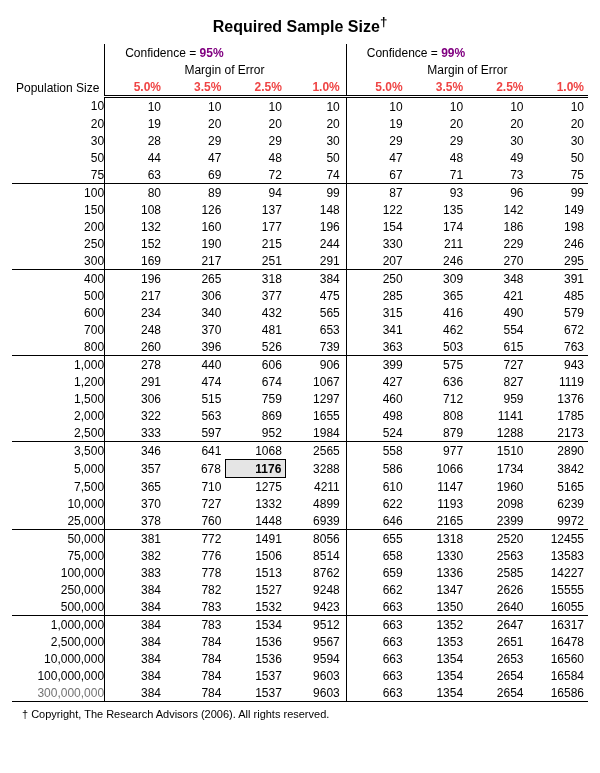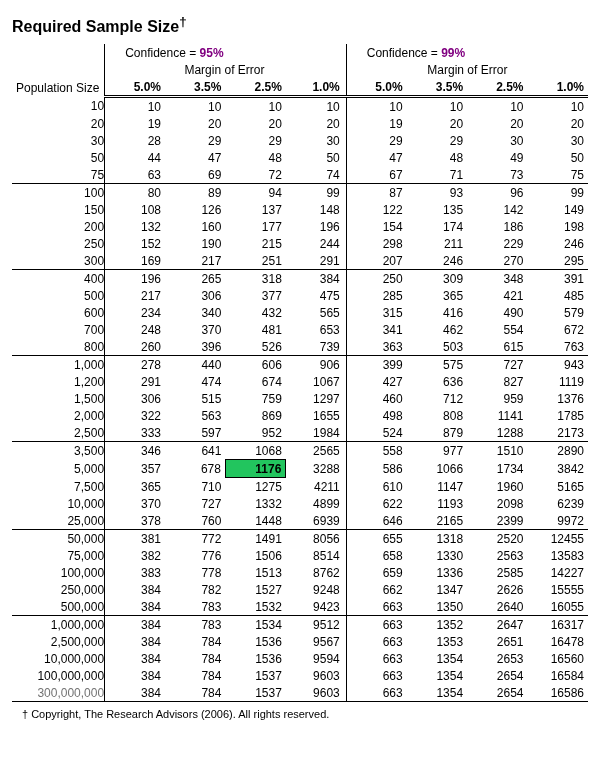--- a/index.html
+++ b/index.html
@@ -5,20 +5,21 @@
   body {
     margin: 0;
     padding: 10px 12px;
     font-family: Arial, Helvetica, sans-serif;
     font-size: 12px;
     color: #000;
     background: #fff;
     width: 576px;
   }
   .title {
+    text-align: center;
     font-weight: bold;
     font-size: 16px;
     margin: 4px 0 8px 0;
   }
   table {
     border-collapse: collapse;
     width: 100%;
   }
   td, th {
     padding: 1.5px 4px;
@@ -38,39 +39,39 @@
   .margin-label {
     text-align: center !important;
     font-weight: normal;
   }
   .popsize-label {
     text-align: left !important;
     vertical-align: bottom;
     font-weight: normal;
   }
   .moe-cell {
-    color: #000000;
+    color: #ef4444;
     font-weight: bold;
     text-align: right;
     border-bottom: 3px double #000;
   }
   .pcol {
     text-align: right;
     border-right: 1px solid #000;
     padding-right: 0;
   }
   .sep1 td, .sep1 th {
     border-top: 1px solid #000;
   }
   .vsep {
     border-right: 1px solid #000;
     padding-right: 6px;
   }
   .highlight {
-    background: #22c55e;
+    background: #e5e5e5;
     border: 1px solid #000;
     font-weight: bold;
   }
   .lastpop {
     color: #737373;
   }
   .footer {
     font-size: 11px;
     margin-top: 6px;
     padding-left: 10px;
@@ -213,21 +214,21 @@
         <td>174</td>
         <td>186</td>
         <td>198</td>
       </tr>
       <tr>
         <td class="pcol">250</td>
         <td>152</td>
         <td>190</td>
         <td>215</td>
         <td class="vsep">244</td>
-        <td>298</td>
+        <td>330</td>
         <td>211</td>
         <td>229</td>
         <td>246</td>
       </tr>
       <tr>
         <td class="pcol">300</td>
         <td>169</td>
         <td>217</td>
         <td>251</td>
         <td class="vsep">291</td>

